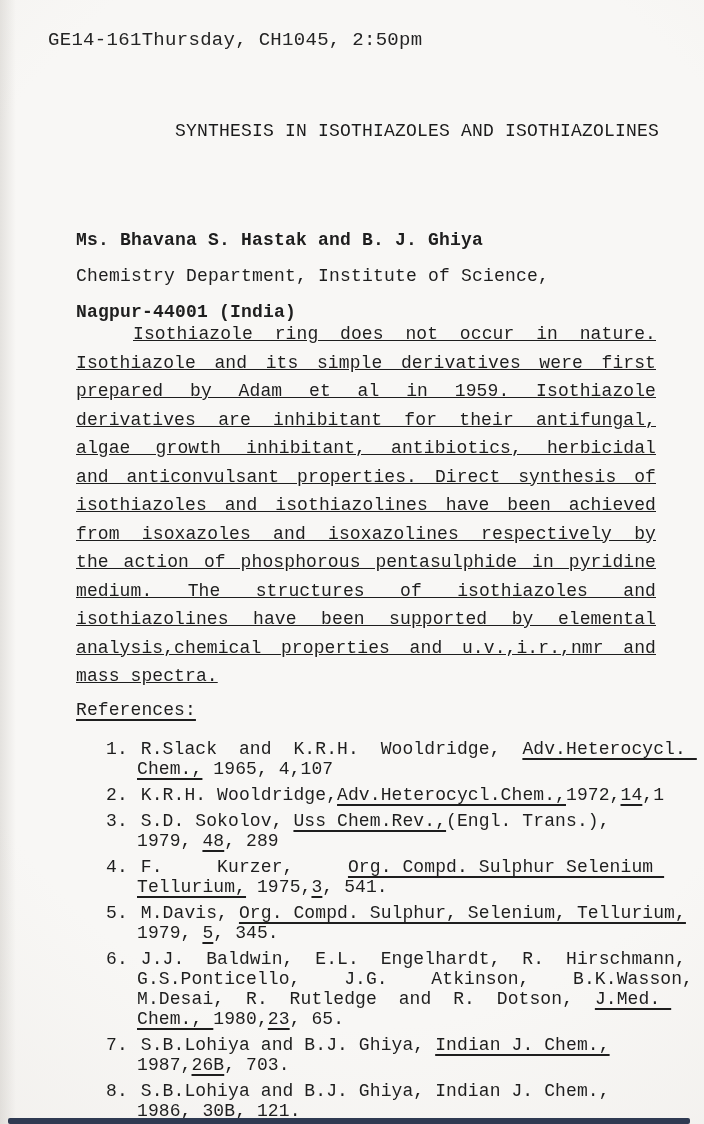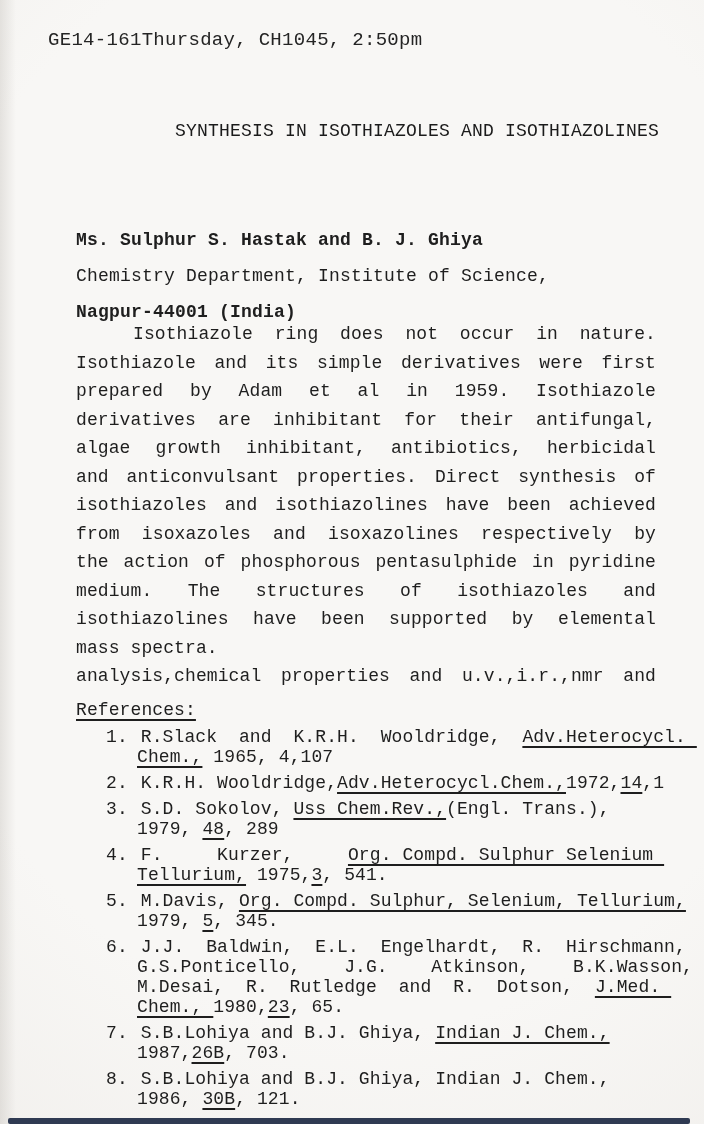--- a/index.html
+++ b/index.html
@@ -30,34 +30,34 @@
     font-size:18px;font-weight:normal;letter-spacing:0.2px;
     color:#1b1b1b;white-space:pre;
   }
   .authors{
     position:absolute;top:222px;left:76px;
     font-size:18px;line-height:36px;letter-spacing:0.2px;
   }
   .authors .bold{font-weight:bold;}
   .abstract{
     position:absolute;top:320px;left:76px;width:580px;
-    font-size:18px;line-height:28.5px;letter-spacing:0.1px;
+    font-size:18px;line-height:28.5px;letter-spacing:0.1px;text-decoration:underline;
   }
   .abstract .line{
     text-align:justify;text-align-last:justify;
     height:28.5px;overflow:hidden;white-space:normal;
   }
   .abstract .line.first{padding-left:57px;width:523px;}
   .abstract .line.last{text-align-last:left;}
   .refs{
     position:absolute;top:700px;left:76px;width:600px;
     font-size:18px;letter-spacing:0.1px;
   }
   .refs-heading{
-    line-height:20px;margin-bottom:7px;
+    line-height:20px;margin-bottom:19px;
     text-decoration:underline;
     text-underline-offset:4px;
     text-decoration-thickness:1.5px;
   }
   .ref{margin-bottom:6px;}
   .ref .rline{line-height:20px;white-space:pre;margin-left:30px;}
   .ref .rline.cont{padding-left:31px;}
   .ref .num{padding-right:13px;}
   .uline{
     text-decoration:underline;
@@ -76,39 +76,39 @@
   <div class="edge-shade"></div>
 
   <div class="header">
     <span>GE14-161</span>
     <span>Thursday, CH1045, 2:50pm</span>
   </div>
 
   <div class="title">SYNTHESIS IN ISOTHIAZOLES AND ISOTHIAZOLINES</div>
 
   <div class="authors">
-    <div class="bold">Ms. Sulphur S. Hastak and B. J. Ghiya</div>
+    <div class="bold">Ms. Bhavana S. Hastak and B. J. Ghiya</div>
     <div>Chemistry Department, Institute of Science,</div>
     <div class="bold">Nagpur-44001 (India)</div>
   </div>
 
   <div class="abstract">
       <div class="line first">Isothiazole ring does not occur in nature.</div>
       <div class="line">Isothiazole and its simple derivatives were first</div>
       <div class="line">prepared by Adam et al in 1959. Isothiazole</div>
       <div class="line">derivatives are inhibitant for their antifungal,</div>
       <div class="line">algae growth inhibitant, antibiotics, herbicidal</div>
       <div class="line">and anticonvulsant properties. Direct synthesis of</div>
       <div class="line">isothiazoles and isothiazolines have been achieved</div>
       <div class="line">from isoxazoles and isoxazolines respectively by</div>
       <div class="line">the action of phosphorous pentasulphide in pyridine</div>
       <div class="line">medium. The structures of isothiazoles and</div>
       <div class="line">isothiazolines have been supported by elemental</div>
+      <div class="line">analysis,chemical properties and u.v.,i.r.,nmr and</div>
       <div class="line last">mass spectra.</div>
-      <div class="line">analysis,chemical properties and u.v.,i.r.,nmr and</div>
     </div>
 
   <div class="refs">
     <div class="refs-heading">References:</div>
     <div>
         <div class="ref">
           <div class="rline"><span class="num">1.</span><span>R.Slack  and  K.R.H.  Wooldridge,  </span><span class="uline">Adv.Heterocycl. </span></div>
           <div class="rline cont"><span class="uline">Chem.,</span><span> 1965, 4,107</span></div>
         </div>
         <div class="ref">

